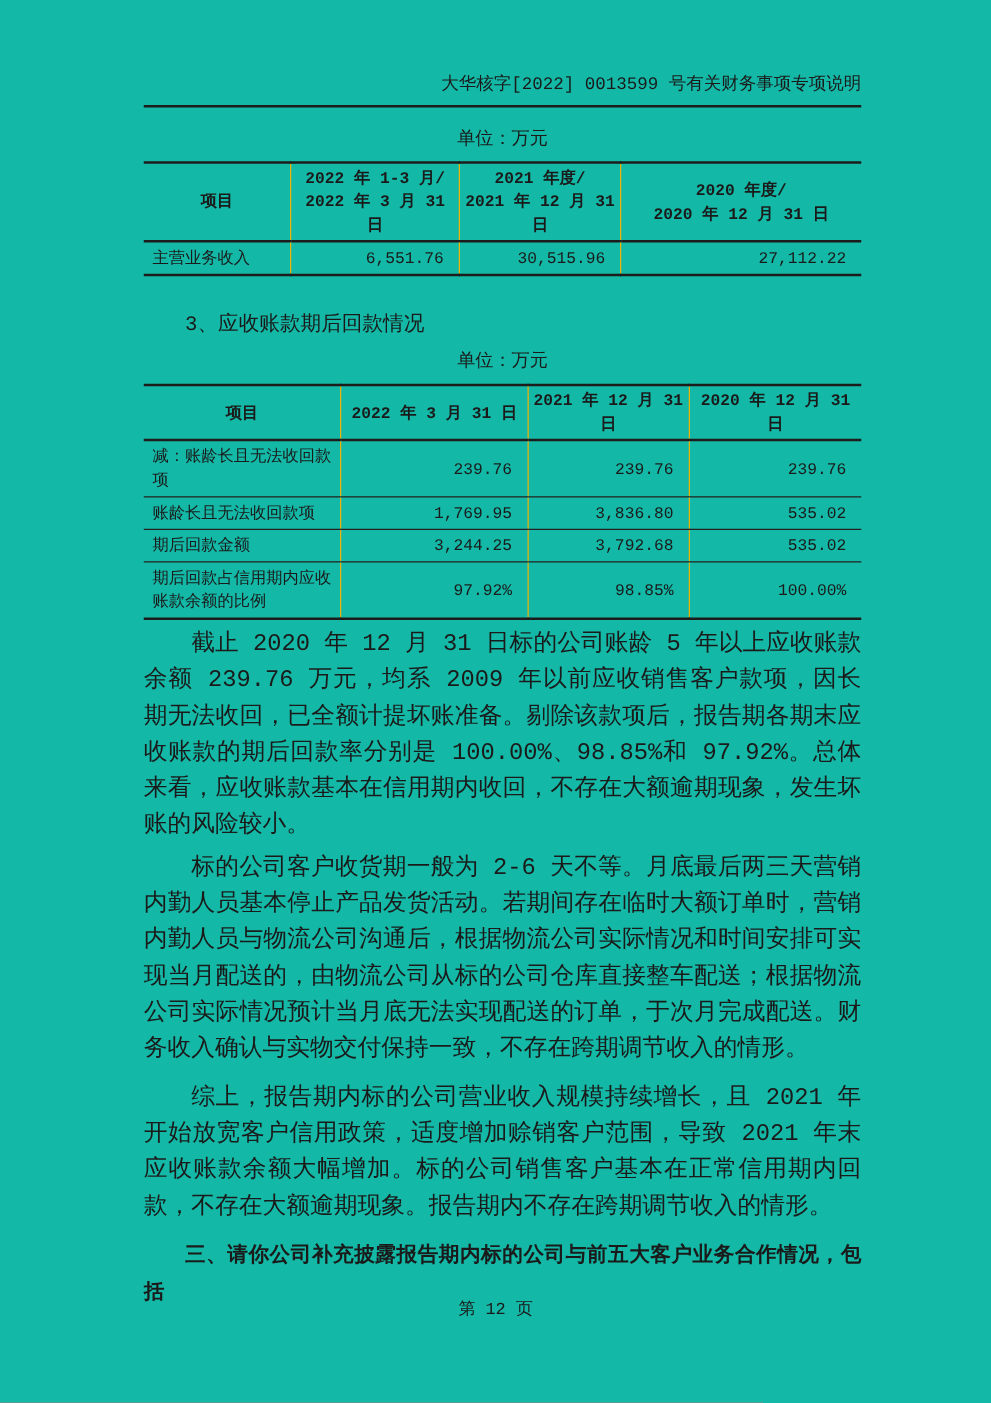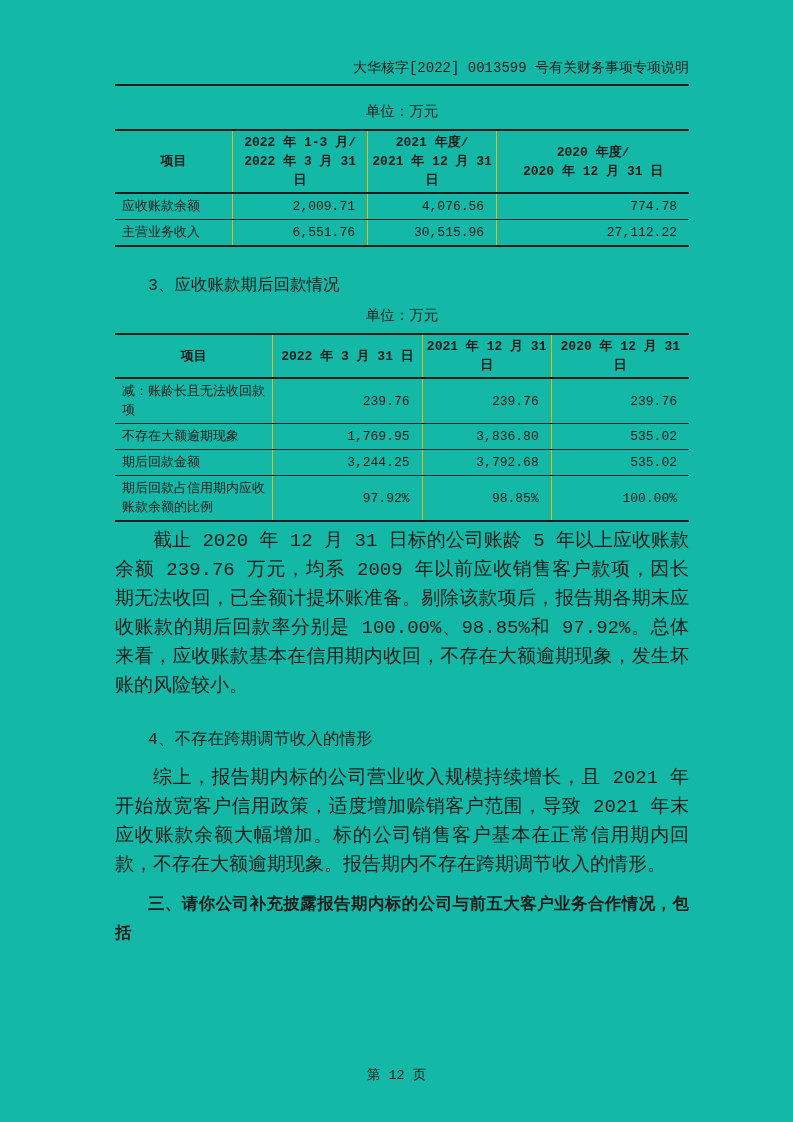--- a/index.html
+++ b/index.html
@@ -84,21 +84,21 @@
     line-height: 29px;
     text-align: justify;
     text-indent: 2em;
     font-weight: bold;
     margin-top: 10px;
   }
   .doc-footer {
     position: absolute;
     left: 0;
     right: 0;
-    top: 1066px;
+    top: 1038px;
     text-align: center;
     font-size: 13.5px;
     color: #1a1a1a;
   }
 </style>
 </head>
 <body>
 
 <div class="page">
   <div class="content">
@@ -123,26 +123,20 @@
           <th class="vline pre">2022 年 1-3 月/
 2022 年 3 月 31 日</th>
           <th class="vline pre">2021 年度/
 2021 年 12 月 31 日</th>
           <th class="vline pre">2020 年度/
 2020 年 12 月 31 日</th>
         </tr>
       </thead>
       <tbody>
         <tr>
-          <td class="label">应收账款余额</td>
-          <td class="num vline">2,009.71</td>
-          <td class="num vline">4,076.56</td>
-          <td class="num vline">774.78</td>
-        </tr>
-        <tr>
           <td class="label">主营业务收入</td>
           <td class="num vline">6,551.76</td>
           <td class="num vline">30,515.96</td>
           <td class="num vline">27,112.22</td>
         </tr>
       </tbody>
     </table>
 
     <p class="section-heading">3、应收账款期后回款情况</p>
 
@@ -164,21 +158,21 @@
         </tr>
       </thead>
       <tbody>
         <tr>
           <td class="label">减：账龄长且无法收回款项</td>
           <td class="num vline">239.76</td>
           <td class="num vline">239.76</td>
           <td class="num vline">239.76</td>
         </tr>
         <tr>
-          <td class="label">不存在大额逾期现象</td>
+          <td class="label">账龄长且无法收回款项</td>
           <td class="num vline">1,769.95</td>
           <td class="num vline">3,836.80</td>
           <td class="num vline">535.02</td>
         </tr>
         <tr>
           <td class="label">期后回款金额</td>
           <td class="num vline">3,244.25</td>
           <td class="num vline">3,792.68</td>
           <td class="num vline">535.02</td>
         </tr>
@@ -186,22 +180,22 @@
           <td class="label">期后回款占信用期内应收账款余额的比例</td>
           <td class="num vline">97.92%</td>
           <td class="num vline">98.85%</td>
           <td class="num vline">100.00%</td>
         </tr>
       </tbody>
     </table>
 
     <p class="para">截止 2020 年 12 月 31 日标的公司账龄 5 年以上应收账款余额 239.76 万元，均系 2009 年以前应收销售客户款项，因长期无法收回，已全额计提坏账准备。剔除该款项后，报告期各期末应收账款的期后回款率分别是 100.00%、98.85%和 97.92%。总体来看，应收账款基本在信用期内收回，不存在大额逾期现象，发生坏账的风险较小。</p>
 
-    <p class="section-heading">4、不存在跨期调节收入的情形</p>
-
+
+    <p class="para">标的公司客户收货期一般为 2-6 天不等。月底最后两三天营销内勤人员基本停止产品发货活动。若期间存在临时大额订单时，营销内勤人员与物流公司沟通后，根据物流公司实际情况和时间安排可实现当月配送的，由物流公司从标的公司仓库直接整车配送；根据物流公司实际情况预计当月底无法实现配送的订单，于次月完成配送。财务收入确认与实物交付保持一致，不存在跨期调节收入的情形。</p>
 
     <p class="para para-summary">综上，报告期内标的公司营业收入规模持续增长，且 2021 年开始放宽客户信用政策，适度增加赊销客户范围，导致 2021 年末应收账款余额大幅增加。标的公司销售客户基本在正常信用期内回款，不存在大额逾期现象。报告期内不存在跨期调节收入的情形。</p>
 
     <p class="bold-heading">三、请你公司补充披露报告期内标的公司与前五大客户业务合作情况，包括</p>
 
   </div>
 
   <div class="doc-footer">第 12 页</div>
 </div>
 

